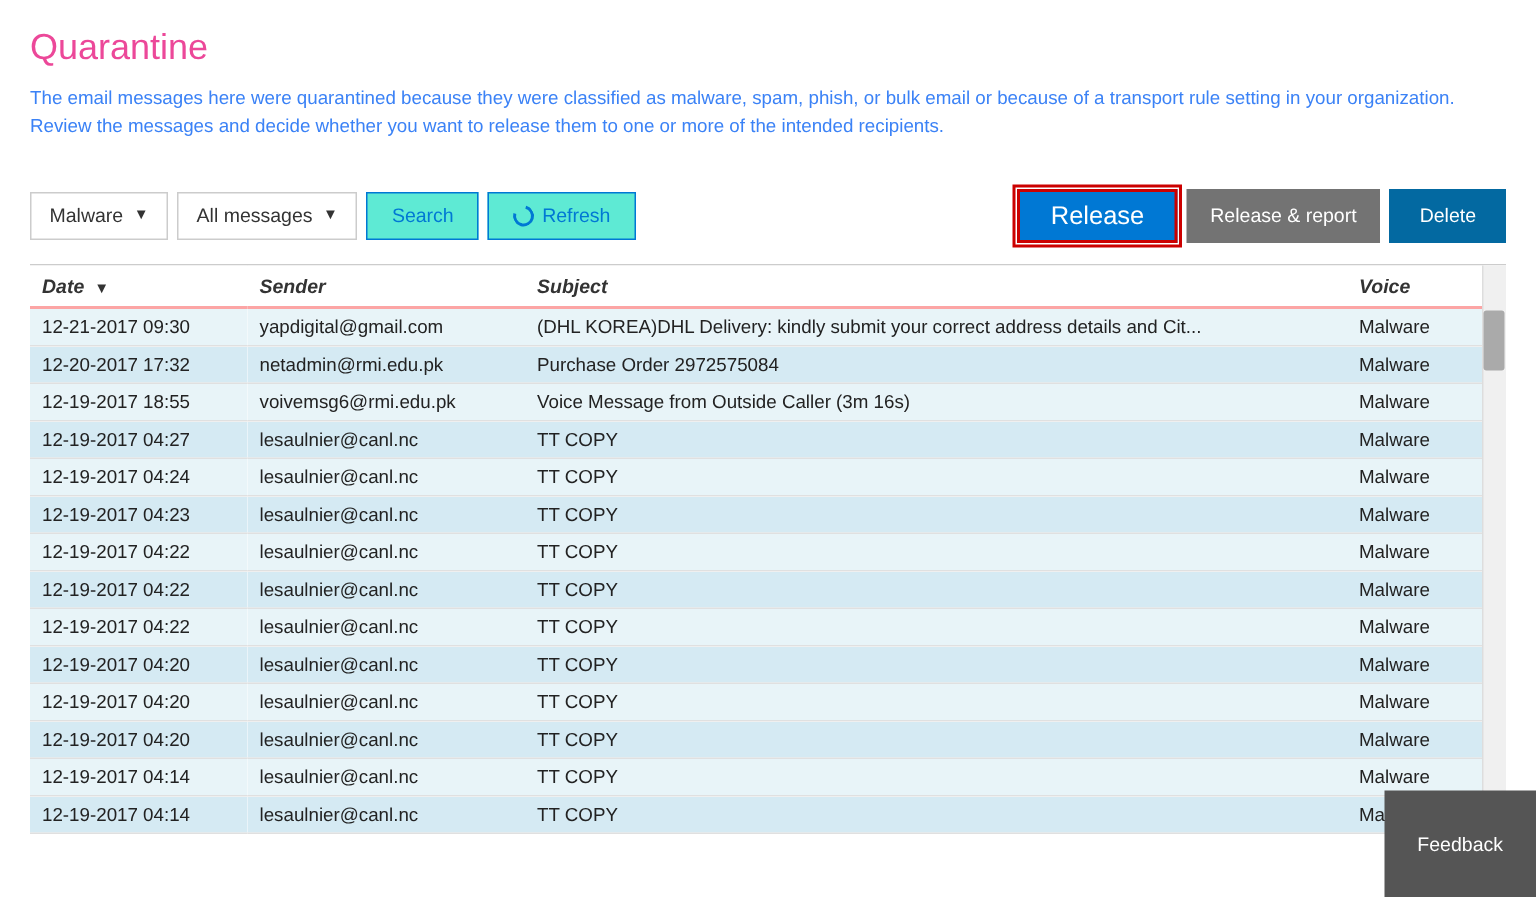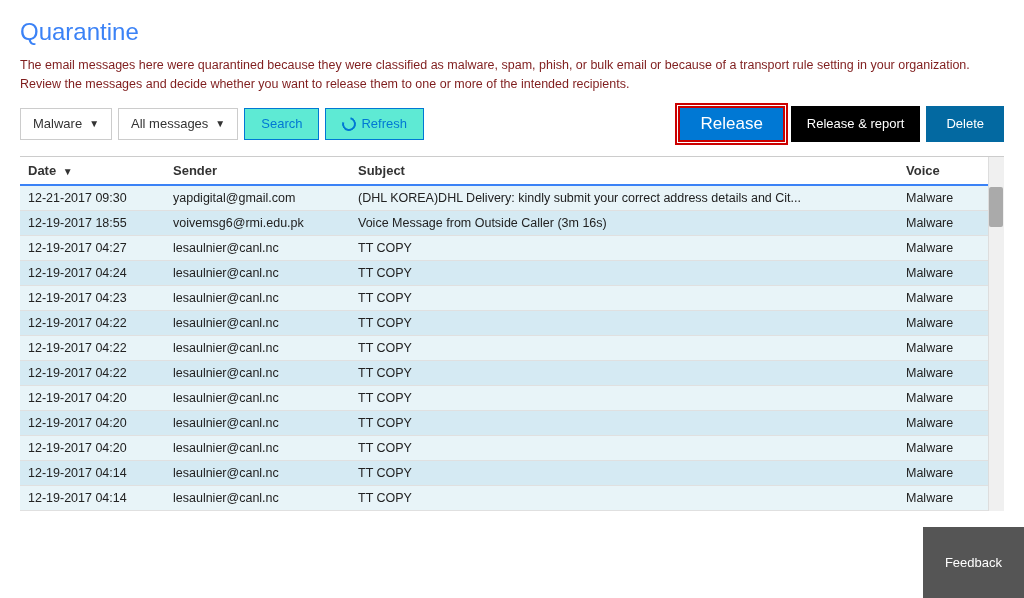--- a/index.html
+++ b/index.html
@@ -10,27 +10,27 @@
       color: #333;
     }
     .page-container {
       padding: 18px 20px 0 20px;
       position: relative;
       min-height: 598px;
     }
     .page-title {
       font-size: 24px;
       font-weight: 300;
-      color: #3b82f6;
+      color: #ec4899;
       margin-bottom: 10px;
     }
     .page-description {
       font-size: 12.5px;
-      color: #7f1d1d;
-      margin-bottom: 12px;
+      color: #3b82f6;
+      margin-bottom: 32px;
       line-height: 1.5;
       max-width: 980px;
     }
     .toolbar {
       display: flex;
       align-items: center;
       gap: 6px;
       margin-bottom: 14px;
       flex-wrap: wrap;
     }
@@ -71,21 +71,21 @@
       border: 2px solid #c00;
       padding: 6px 20px;
       cursor: pointer;
       font-size: 17px;
       height: 36px;
       font-weight: 500;
       outline: 2px solid #c00;
       outline-offset: 1px;
     }
     .release-report-btn {
-      background: #000000;
+      background: #737373;
       color: #fff;
       border: none;
       padding: 6px 16px;
       cursor: pointer;
       font-size: 13px;
       height: 36px;
       font-weight: 500;
     }
     .delete-btn {
       background: #0369a1;
@@ -108,21 +108,22 @@
       transform: rotate(-30deg);
     }
 
     
     .email-table {
       width: 100%;
       border-collapse: collapse;
       table-layout: fixed;
     }
     .email-table thead tr {
-      border-bottom: 2px solid #3b82f6;
+      border-bottom: 2px solid #fca5a5;
+      font-style: italic;
     }
     .email-table thead th {
       text-align: left;
       font-weight: 600;
       font-size: 13px;
       padding: 6px 8px;
       color: #333;
       background: #fff;
       white-space: nowrap;
     }
@@ -249,20 +250,27 @@
       </thead>
       <tbody id="table-body">
       <tr>
             <td>12-21-2017 09:30</td>
             <td>yapdigital@gmail.com</td>
             <td>(DHL KOREA)DHL Delivery: kindly submit your correct address details and Cit...</td>
             <td>Malware</td>
             <td style="padding: 0px; width: 16px;"></td>
           </tr>
           <tr>
+            <td>12-20-2017 17:32</td>
+            <td>netadmin@rmi.edu.pk</td>
+            <td>Purchase Order 2972575084</td>
+            <td>Malware</td>
+            <td style="padding: 0px; width: 16px;"></td>
+          </tr>
+          <tr>
             <td>12-19-2017 18:55</td>
             <td>voivemsg6@rmi.edu.pk</td>
             <td>Voice Message from Outside Caller (3m 16s)</td>
             <td>Malware</td>
             <td style="padding: 0px; width: 16px;"></td>
           </tr>
           <tr>
             <td>12-19-2017 04:27</td>
             <td>lesaulnier@canl.nc</td>
             <td>TT COPY</td>

